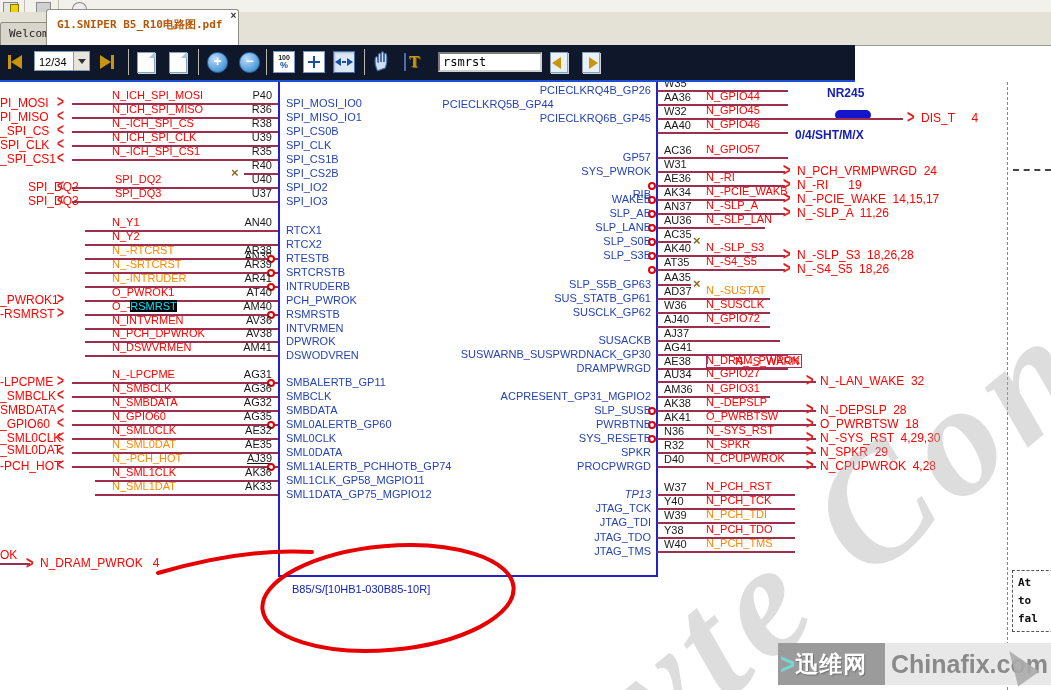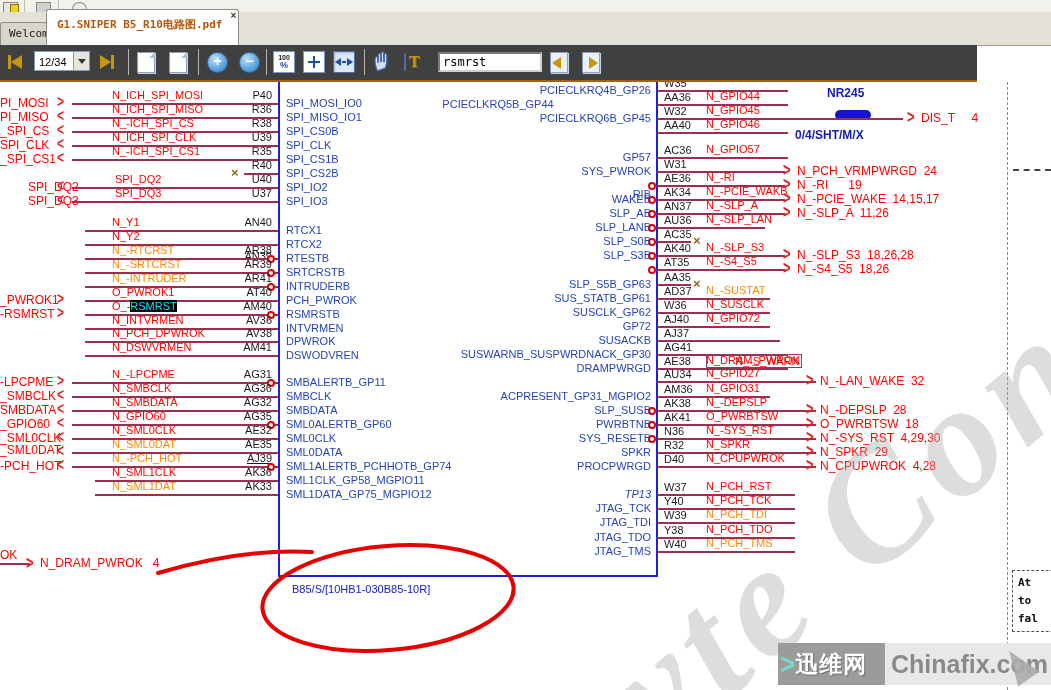--- a/index.html
+++ b/index.html
@@ -9,21 +9,21 @@
   .topstrip{position:absolute;left:0;top:0;width:1051px;height:12px;background:#F2F1EC;border-bottom:1px solid #B9B6AD;z-index:10}
   .fragicon{position:absolute;top:2px;width:13px;height:12px;border:1px solid #8A8A8A;background:#E6E6E6}
   .fragsep{position:absolute;top:0;width:1px;height:12px;background:#C0BDB4}
   .fragdot{position:absolute;top:4px;width:7px;height:7px;background:#F4D010;border:1px solid #7A7A00}
 
   .tabbar{position:absolute;left:0;top:12px;width:1051px;height:33px;background:#E4E2D6;border-bottom:1px solid #9C9A90;z-index:10}
   .tab{position:absolute;bottom:0;font:11px "DejaVu Sans Mono",monospace;color:#222;background:#D8D6CA;border:1px solid #8F8D84;border-bottom:none;border-radius:3px 3px 0 0;padding:4px 8px 5px 8px}
   .tab.active{background:#FFFFFF;color:#B4570A;font-weight:bold;padding:7px 16px 6px 10px}
   .tabclose{position:absolute;right:2px;top:0px;font:bold 10px "Liberation Sans",sans-serif;color:#333;cursor:default}
 
-  .toolbar{position:absolute;left:0;top:45px;width:977px;height:35px;background:#404040;border-bottom:2px solid #a16207;z-index:10}
+  .toolbar{position:absolute;left:0;top:45px;width:855px;height:35px;background:#0f172a;border-bottom:2px solid #1d4ed8;z-index:10}
   .tbsep{position:absolute;top:4px;width:1px;height:26px;background:#B8B6AC}
   .tbtn{position:absolute;top:5px;height:24px;display:flex;align-items:center;justify-content:center}
   .goldbar{width:3px;height:14px;background:#C8960C}
   .tri-l{width:0;height:0;border-top:7px solid transparent;border-bottom:7px solid transparent;border-right:11px solid #C8960C}
   .tri-r{width:0;height:0;border-top:7px solid transparent;border-bottom:7px solid transparent;border-left:11px solid #C8960C}
   .pagebox{position:absolute;top:6px;width:56px;height:20px;background:#fff;border:1px solid #7F9DB9;font:11px "Liberation Sans",sans-serif;color:#000;line-height:20px;padding-left:4px;box-sizing:border-box}
   .ddbtn{position:absolute;right:0;top:0;width:15px;height:18px;background:#E8E6DC;border-left:1px solid #9C9A90;display:flex;align-items:center;justify-content:center}
   .ddtri{width:0;height:0;border-left:4px solid transparent;border-right:4px solid transparent;border-top:5px solid #333}
   .pageicon{position:relative;width:16px;height:19px;background:#FDFDFD;border:1px solid #8AA0B8;box-shadow:1px 1px 0 #C8D4E0}
   .pagefold{position:absolute;right:-1px;top:-1px;width:0;height:0;border-left:6px solid transparent;border-bottom:6px solid #A8C0D8}
@@ -386,21 +386,20 @@
       <div class="cpin cpr" style="left: 345px; width: 306px; top: 165px;">SYS_PWROK</div>
       <div class="cpin cpr" style="left: 345px; width: 306px; top: 188px;">RIB</div>
       <div class="cpin cpr" style="left: 345px; width: 306px; top: 193px;">WAKEB</div>
       <div class="cpin cpr" style="left: 345px; width: 306px; top: 221px;">SLP_LANB</div>
       <div class="cpin cpr" style="left: 345px; width: 306px; top: 207px;">SLP_AB</div>
       <div class="cpin cpr" style="left: 345px; width: 306px; top: 235px;">SLP_S0B</div>
       <div class="cpin cpr" style="left: 345px; width: 306px; top: 249px;">SLP_S3B</div>
       <div class="cpin cpr" style="left: 345px; width: 306px; top: 278px;">SLP_S5B_GP63</div>
       <div class="cpin cpr" style="left: 345px; width: 306px; top: 292px;">SUS_STATB_GP61</div>
       <div class="cpin cpr" style="left: 345px; width: 306px; top: 306px;">SUSCLK_GP62</div>
-      <div class="cpin cpr" style="left: 345px; width: 306px; top: 320px;">GP72</div>
       <div class="cpin cpr" style="left: 345px; width: 306px; top: 334px;">SUSACKB</div>
       <div class="cpin cpr" style="left: 345px; width: 306px; top: 348px;">SUSWARNB_SUSPWRDNACK_GP30</div>
       <div class="cpin cpr" style="left: 345px; width: 306px; top: 362px;">DRAMPWRGD</div>
       <div class="cpin cpr" style="left: 345px; width: 306px; top: 390px;">ACPRESENT_GP31_MGPIO2</div>
       <div class="cpin cpr" style="left: 345px; width: 306px; top: 404px;">SLP_SUSB</div>
       <div class="cpin cpr" style="left: 345px; width: 306px; top: 418px;">PWRBTNB</div>
       <div class="cpin cpr" style="left: 345px; width: 306px; top: 432px;">SYS_RESETB</div>
       <div class="cpin cpr" style="left: 345px; width: 306px; top: 446px;">SPKR</div>
       <div class="cpin cpr" style="left: 345px; width: 306px; top: 460px;">PROCPWRGD</div>
       <div class="cpin cpr" style="left: 345px; width: 306px; top: 488px; font-style: italic;">TP13</div>

